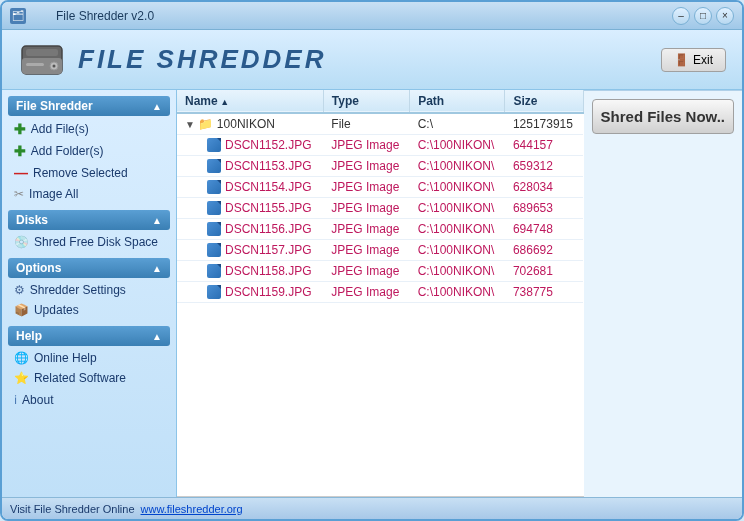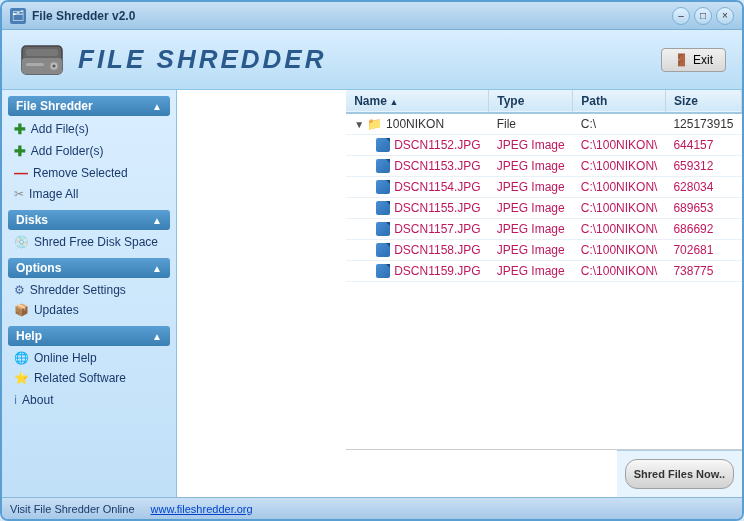--- a/index.html
+++ b/index.html
@@ -41,23 +41,24 @@
       border-radius: 2px;
       display: inline-flex;
       align-items: center;
       justify-content: center;
       color: white;
       font-size: 10px;
     }
 
     .title-bar-text {
       font-size: 12px;
-      font-weight: bold;
+      font-weight: normal;
       color: #1a3a5c;
       flex: 1;
+      margin-left: 24px;
     }
 
     .title-bar-buttons {
       display: flex;
       gap: 4px;
     }
 
     .title-btn {
       width: 18px;
       height: 18px;
@@ -167,23 +168,22 @@
     .icon-settings { color: #4a6a9a; }
     .icon-updates { color: #d4a020; }
     .icon-help { color: #4a7ab5; }
     .icon-star { color: #d4a020; }
     .icon-info { color: #4a7ab5; }
 
     
     .file-list-area {
       flex: 1;
       display: flex;
-      flex-direction: column;
+      flex-direction: row;
       background: white;
-      align-items: flex-end;
     }
 
     .file-table-container {
       flex: 1;
       overflow-y: auto;
       border-bottom: 1px solid #ccc;
     }
 
     .file-table {
       width: 100%;
@@ -268,39 +268,39 @@
       padding: 8px;
       background: #e8f4fd;
       border-top: 1px solid #b0d0e8;
     }
 
     .shred-btn {
       width: 100%;
       padding: 8px;
       background: linear-gradient(180deg, #f8f8f8, #d0d0d0);
       border: 1px solid #a0a0a0;
-      border-radius: 12px;
-      font-size: 11px;
+      border-radius: 4px;
+      font-size: 15px;
       font-weight: bold;
       color: #333;
       cursor: pointer;
       text-align: center;
     }
 
     
     .status-bar {
       background: linear-gradient(180deg, #c8e0f4, #a8c8e8);
       height: 22px;
       display: flex;
       align-items: center;
       padding: 0 8px;
       border-top: 1px solid #8ab8d8;
       font-size: 11px;
       color: #1a3a6c;
-      gap: 16px;
+      gap: 6px;
     }
 
     .status-link {
       color: #0044cc;
       cursor: pointer;
       text-decoration: underline;
     }
   </style>
 </head>
 <body>
@@ -477,20 +477,32 @@
                 </td>
                 <td>JPEG Image</td>
                 <td>C:\100NIKON\</td>
                 <td>689653</td>
               </tr>
               <tr>
                 <td>
                   <div class="file-cell">
                     <span class="indent"></span>
                     <div class="jpeg-icon"></div>
+                    <span>DSCN1156.JPG</span>
+                  </div>
+                </td>
+                <td>JPEG Image</td>
+                <td>C:\100NIKON\</td>
+                <td>694748</td>
+              </tr>
+              <tr>
+                <td>
+                  <div class="file-cell">
+                    <span class="indent"></span>
+                    <div class="jpeg-icon"></div>
                     <span>DSCN1157.JPG</span>
                   </div>
                 </td>
                 <td>JPEG Image</td>
                 <td>C:\100NIKON\</td>
                 <td>686692</td>
               </tr>
               <tr>
                 <td>
                   <div class="file-cell">

